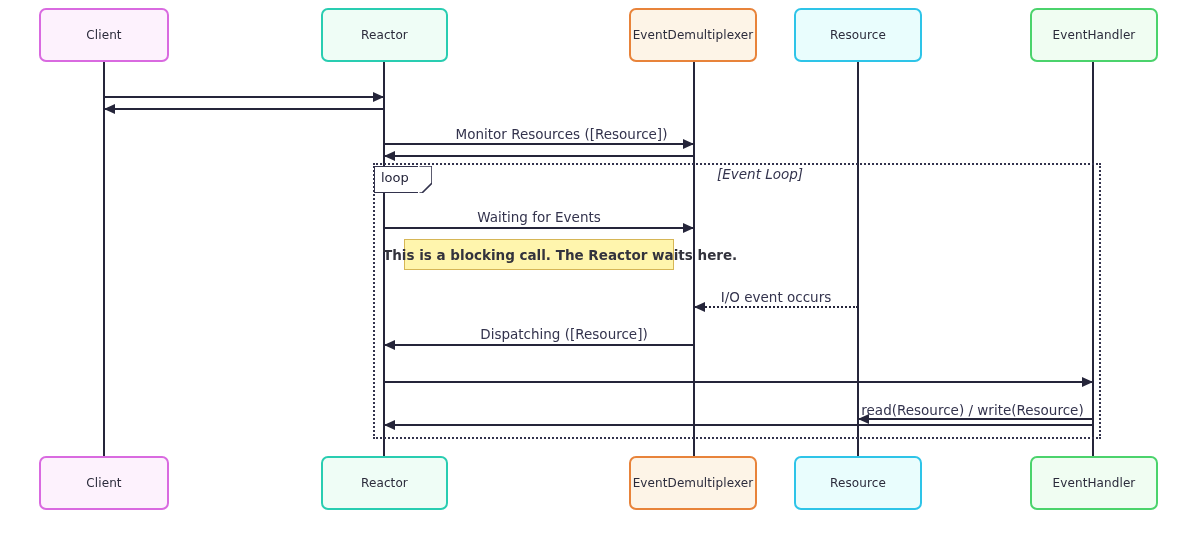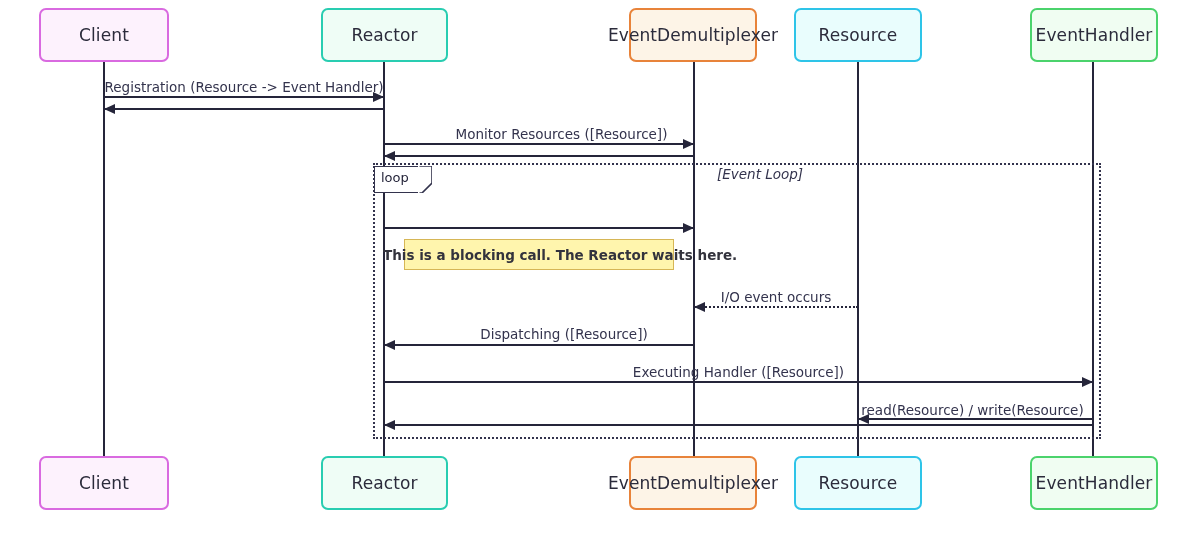--- a/index.html
+++ b/index.html
@@ -19,21 +19,21 @@
 
   
   .participant-box {
     position: absolute;
     display: flex;
     align-items: center;
     justify-content: center;
     border-width: 2px;
     border-style: solid;
     border-radius: 7px;
-    font-size: 17px;
+    font-size: 12px;
     color: #2b2b3b;
     white-space: nowrap;
     letter-spacing: 0.1px;
   }
   .participant-box .plabel {
     display: block;
     pointer-events: none;
   }
 
   
@@ -111,39 +111,38 @@
     <div style="position: absolute; left: 374px; top: 166px; width: 44px; height: 27px; background: rgb(255, 255, 255); border-left: 1.6px solid rgb(51, 51, 77); border-top: 1.6px solid rgb(51, 51, 77); border-bottom: 1.6px solid rgb(51, 51, 77);">
       <span style="position: absolute; left: 6px; top: 4px; font-size: 13px; color: rgb(37, 37, 58); line-height: 1.1;">loop</span>
     </div>
     <svg width="14" height="27" style="position: absolute; left: 418px; top: 166px;">
       <path d="M0,0 L14,0 L14,17 L4,27 L0,27 Z" fill="#ffffff" stroke="#33334d" stroke-width="1.6"></path>
       <line x1="0" y1="0" x2="0" y2="27" stroke="#ffffff" stroke-width="3"></line>
     </svg>
     <div class="loop-condition" style="left: 717px; top: 166px;">[Event Loop]</div>
     <div class="msg-line" style="left: 104px; top: 96px; width: 280px;"></div>
     <div class="arrowhead right" style="left: 373px; top: 91.5px;"></div>
-    <div class="msg-label" style="left: 104px; top: 79px; width: 280px;">Registration (Resource -&gt; Event Handler)</div>
     <div class="msg-line" style="left: 104px; top: 108px; width: 280px;"></div>
     <div class="arrowhead left" style="left: 104px; top: 103.5px;"></div>
     <div class="msg-line" style="left: 384px; top: 143px; width: 310px;"></div>
     <div class="arrowhead right" style="left: 683px; top: 138.5px;"></div>
     <div class="msg-label" style="left: 384px; top: 126px; width: 355px;">Monitor Resources ([Resource])</div>
     <div class="msg-line" style="left: 384px; top: 155px; width: 310px;"></div>
     <div class="arrowhead left" style="left: 384px; top: 150.5px;"></div>
     <div class="msg-line" style="left: 384px; top: 227px; width: 310px;"></div>
     <div class="arrowhead right" style="left: 683px; top: 222.5px;"></div>
+    <div class="msg-label" style="left: 384px; top: 209px; width: 310px;">Waiting for Events</div>
     <div class="msg-line dashed" style="left: 694px; top: 306px; width: 164px;"></div>
     <div class="arrowhead left" style="left: 694px; top: 301.5px;"></div>
     <div class="msg-label" style="left: 694px; top: 289px; width: 164px;">I/O event occurs</div>
     <div class="msg-line" style="left: 384px; top: 344px; width: 310px;"></div>
     <div class="arrowhead left" style="left: 384px; top: 339.5px;"></div>
     <div class="msg-label" style="left: 384px; top: 326px; width: 360px;">Dispatching ([Resource])</div>
     <div class="msg-line" style="left: 384px; top: 381px; width: 709px;"></div>
     <div class="arrowhead right" style="left: 1082px; top: 376.5px;"></div>
-    <div class="msg-label" style="left: 384px; top: 364px; width: 709px;">Executing Handler ([Resource])</div>
     <div class="msg-line" style="left: 858px; top: 418px; width: 235px;"></div>
     <div class="arrowhead left" style="left: 858px; top: 413.5px;"></div>
     <div class="msg-label" style="left: 858px; top: 402px; width: 229px;">read(Resource) / write(Resource)</div>
     <div class="msg-line" style="left: 384px; top: 424px; width: 709px;"></div>
     <div class="arrowhead left" style="left: 384px; top: 419.5px;"></div>
     <div class="note-box" style="left: 404px; top: 239px; width: 270px; height: 31px; background: rgb(255, 245, 173); border-color: rgb(214, 182, 86);"></div>
     <div class="note-text" style="left: 383px; top: 247px;">This is a blocking call. The Reactor waits here.</div>
     <div class="participant-box" style="left: 39px; top: 8px; width: 130px; height: 54px; background: rgb(253, 242, 253); border-color: rgb(217, 106, 224);">
       <span class="plabel">Client</span>
     </div>

